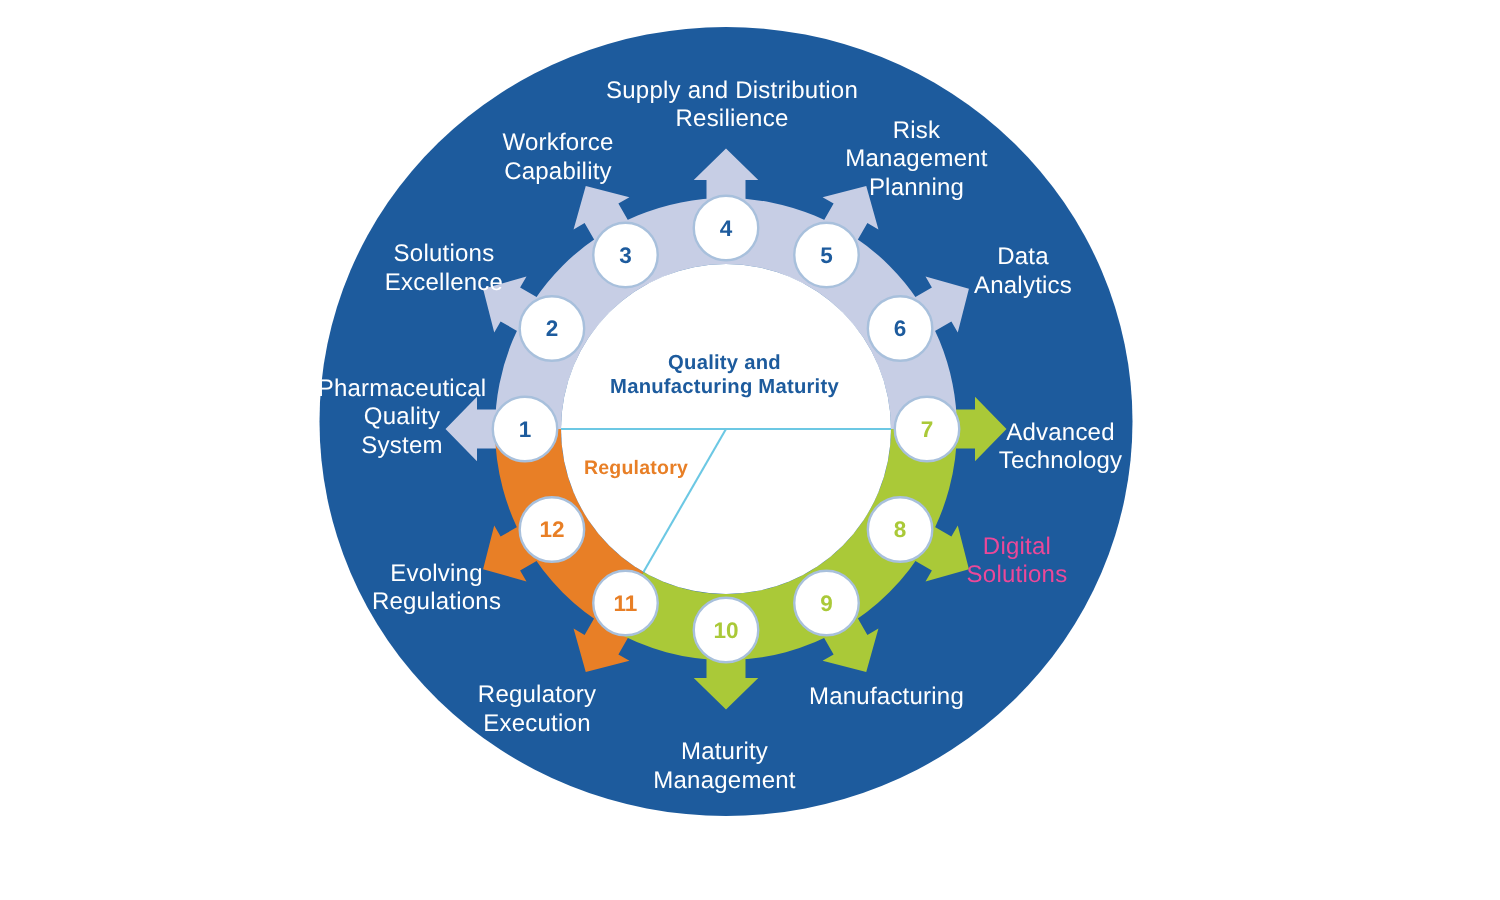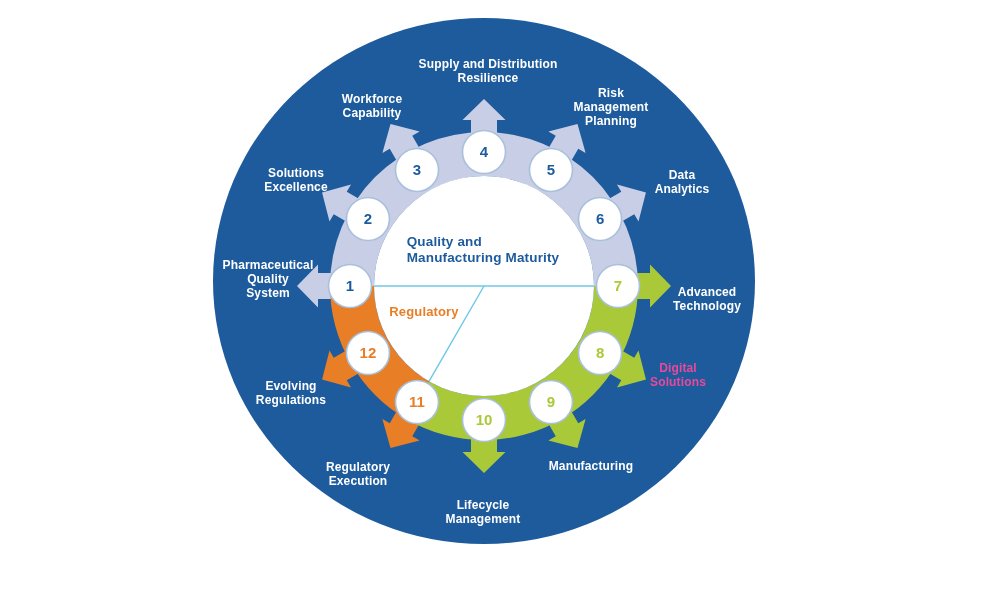--- a/index.html
+++ b/index.html
@@ -1,22 +1,22 @@
 <!DOCTYPE html>
 <html><head>
 <meta charset="utf-8">
 <style>
   html,body{margin:0;padding:0;background:#ffffff;}
   .canvas{position:relative;width:1000px;height:600px;background:#ffffff;overflow:hidden;
           font-family:"Liberation Sans",sans-serif;}
   .canvas svg{position:absolute;left:0;top:0;}
   #labels{position:absolute;left:0;top:0;width:100%;height:100%;pointer-events:none;}
-  .outer-label{position:absolute;transform:translate(-50%,-50%);color:#ffffff;font-weight:700;
-               font-size:12px;line-height:1.18;text-align:center;white-space:pre-line;letter-spacing:.15px;}
-  .section-label{position:absolute;transform:translate(-50%,-50%);font-weight:700;text-align:left;
+  .outer-label{position:absolute;transform:translate(-50%,-50%);color:#ffffff;font-weight:400;
+               font-size:16px;line-height:1.18;text-align:center;white-space:pre-line;letter-spacing:.15px;}
+  .section-label{position:absolute;transform:translate(-50%,-50%);font-weight:700;text-align:center;
                  white-space:pre-line;line-height:1.2;letter-spacing:.15px;}
 </style>
 </head>
 <body>
 
 <div class="canvas">
   <svg id="wheel" width="1000" height="600" viewBox="0 0 1000 600">
       <ellipse cx="484" cy="281" rx="271" ry="263" fill="#1d5b9d"></ellipse>
       <polygon points="140,-13 166,-13 166,-21.5 187,0 166,21.5 166,13 140,13" fill="#c7cee5" transform="translate(484 286) rotate(180)"></polygon>
       <polygon points="140,-13 166,-13 166,-21.5 187,0 166,21.5 166,13 140,13" fill="#c7cee5" transform="translate(484 286) rotate(210)"></polygon>
@@ -74,21 +74,21 @@
       <div class="outer-label" style="left: 611px; top: 107px; color: rgb(255, 255, 255);">Risk
 Management
 Planning</div>
       <div class="outer-label" style="left: 682px; top: 182px; color: rgb(255, 255, 255);">Data
 Analytics</div>
       <div class="outer-label" style="left: 707px; top: 299px; color: rgb(255, 255, 255);">Advanced
 Technology</div>
       <div class="outer-label" style="left: 678px; top: 375px; color: #ec4899;">Digital
 Solutions</div>
       <div class="outer-label" style="left: 591px; top: 466px; color: rgb(255, 255, 255);">Manufacturing</div>
-      <div class="outer-label" style="left: 483px; top: 512px; color: rgb(255, 255, 255);">Lifecycle
+      <div class="outer-label" style="left: 483px; top: 512px; color: rgb(255, 255, 255);">Maturity
 Management</div>
       <div class="outer-label" style="left: 358px; top: 474px; color: rgb(255, 255, 255);">Regulatory
 Execution</div>
       <div class="outer-label" style="left: 291px; top: 393px; color: rgb(255, 255, 255);">Evolving
 Regulations</div>
       <div class="section-label" style="left: 483px; top: 250px; color: rgb(29, 91, 157); font-size: 13.5px;">Quality and
 Manufacturing Maturity</div>
       <div class="section-label" style="left: 424px; top: 312px; color: rgb(232, 127, 38); font-size: 13px;">Regulatory</div>
     </div>
 </div>

